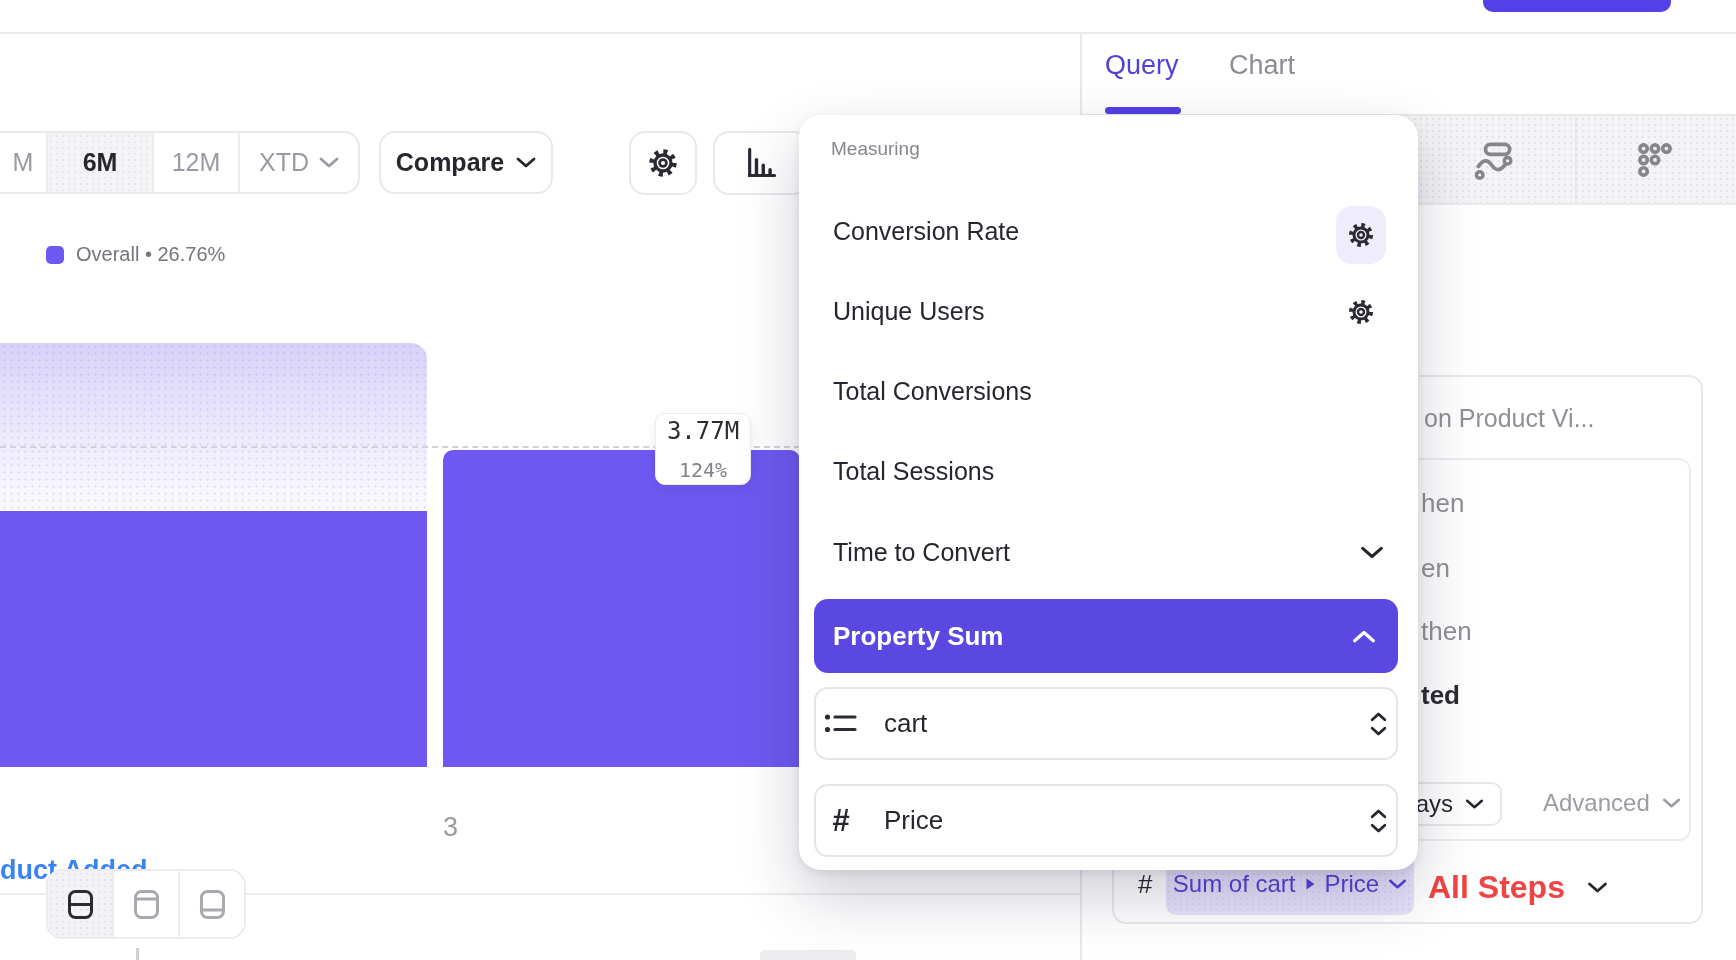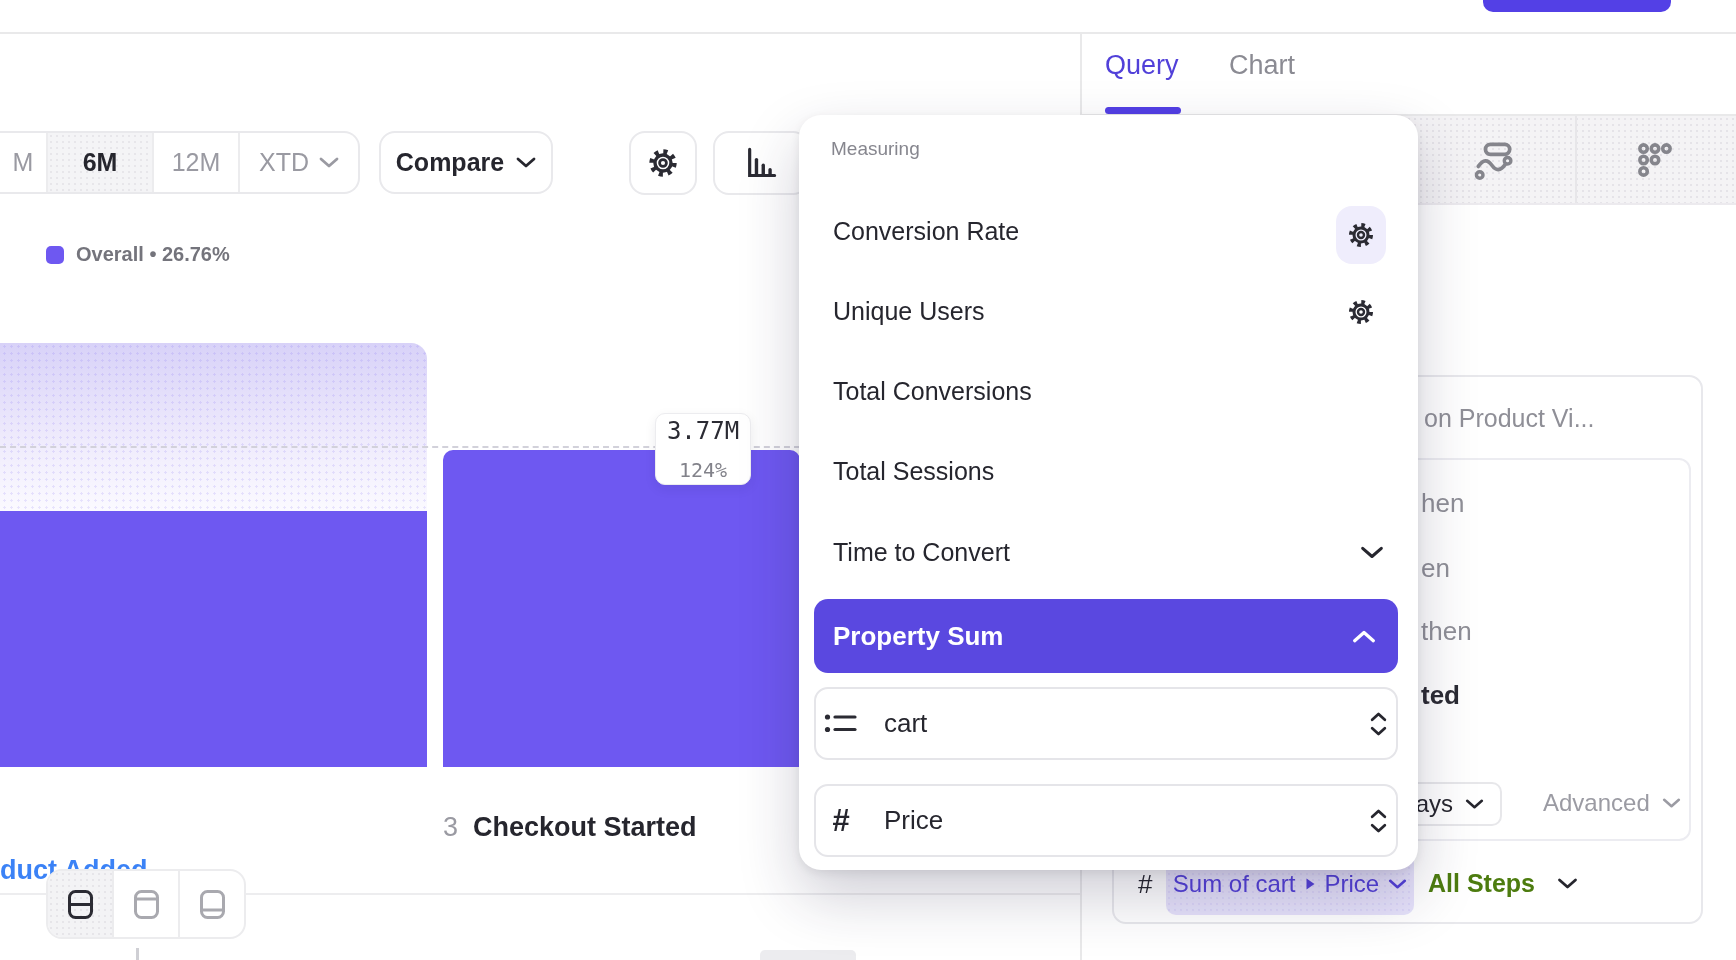--- a/index.html
+++ b/index.html
@@ -18,21 +18,21 @@
        border-left:2px solid #ececee;gap:10px;cursor:pointer;}
   .seg-cell:first-child{border-left:none;}
   .seg-cell.sel{background:#f4f4f6 radial-gradient(#e7e6ea 1px,transparent 1px);background-size:6px 6px;
        color:#26262e;font-weight:700;}
   .btn{display:flex;align-items:center;justify-content:center;gap:12px;border:2px solid #e9e9ec;
        border-radius:16px;background:#fff;box-sizing:border-box;font-size:25px;font-weight:600;color:#26262e;cursor:pointer;}
   .compare-btn{left:379px;top:131px;width:174px;height:63px;}
   .icon-btn{left:629px;top:131px;width:68px;height:64px;}
   .chart-type-btn{left:713px;top:131px;width:96px;height:64px;}
   
-  .legend{left:46px;top:243px;display:flex;align-items:center;gap:12px;font-weight:bold;}
+  .legend{left:46px;top:243px;display:flex;align-items:center;gap:12px;}
   .legend-swatch{width:18px;height:18px;border-radius:5px;background:#6e58f1;}
   .legend-label{font-size:20px;color:#74747c;}
   
   .ghost-bar{left:-20px;top:343px;width:447px;height:168px;border-radius:16px 16px 0 0;
      background:
        radial-gradient(rgba(110,88,241,.14) 1.2px,transparent 1.2px),
        linear-gradient(180deg,#d8d2f8 0%,#eeeafc 55%,#fbfaff 100%);
      background-size:7px 7px,auto;}
   .ref-dash{left:0;top:446px;width:800px;height:0;border-top:2px dashed #d2d1da;}
   .bar{background:#6e58f1;}
@@ -75,21 +75,21 @@
   .row-frag{left:1421px;font-size:26px;color:#8f8f97;margin-top:10px;}
   .row-frag.dark{color:#2b2b33;font-weight:600;}
   .window-btn{left:1352px;top:782px;width:150px;height:44px;border:2px solid #e7e7ea;border-radius:10px;
      display:flex;align-items:center;justify-content:flex-end;gap:12px;padding-right:16px;box-sizing:border-box;
      font-size:24px;color:#26262e;background:#fff;cursor:pointer;}
   .advanced{left:1543px;top:789px;display:flex;align-items:center;gap:12px;font-size:24px;color:#9b9ba3;cursor:pointer;}
   .hash-label{left:1138px;top:869px;font-size:26px;font-weight:500;color:#26262e;}
   .chip{left:1166px;top:853px;width:248px;height:62px;border-radius:10px;
      background:#e6e2fb radial-gradient(rgba(83,64,224,.07) 1px,transparent 1px);background-size:6px 6px;
      display:flex;align-items:center;justify-content:center;gap:9px;font-size:24px;font-weight:500;color:#5340d9;cursor:pointer;}
-  .all-steps{left:1428px;top:869px;display:flex;align-items:center;gap:22px;font-size:25px;font-weight:600;color:#4d7c0f;cursor:pointer;}
+  .all-steps{left:1428px;top:869px;display:flex;align-items:center;gap:22px;font-size:32px;font-weight:600;color:#ef4444;cursor:pointer;}
   
   .dropdown{left:799px;top:115px;width:619px;height:755px;background:#fff;border-radius:22px;z-index:50;
      box-shadow:0 26px 60px rgba(35,32,70,.22),0 3px 10px rgba(0,0,0,.08);}
   .dd-title{left:831px;top:138px;font-size:19px;font-weight:500;color:#86868e;z-index:51;}
   .dd-item{left:833px;font-size:25px;font-weight:500;color:#26262e;z-index:51;cursor:pointer;}
   .dd-gear-wrap{left:1336px;top:206px;width:50px;height:58px;border-radius:16px;background:#efedfc;
      display:flex;align-items:center;justify-content:center;z-index:51;cursor:pointer;}
   .dd-gear2{left:1347px;top:298px;z-index:51;cursor:pointer;}
   .dd-chev{left:1360px;top:546px;z-index:51;}
   .dd-selected{left:814px;top:599px;width:584px;height:74px;border-radius:14px;background:#5a48e0;z-index:51;
@@ -158,21 +158,20 @@
   <div class="abs bar bar-right"></div>
 
   <div class="abs tooltip tt-2">
     <div class="tt-val">3.77M</div>
     <div class="tt-pct">124%</div>
   </div>
 
   <div class="abs step-frag">duct Added</div>
   <div class="abs step3">
     <span class="step-num">3</span>
-    <span class="step-name">Checkout Started</span>
   </div>
 
   <div class="abs chart-hairline"></div>
 
   <div class="abs layout-toggle">
     <div class="lt-cell sel">
       <svg width="27" height="31" viewBox="0 0 27 31">
         <rect x="2.5" y="2.5" width="22" height="26" rx="6" fill="none" stroke="#2b2b33" stroke-width="3"></rect>
         <line x1="2.5" y1="15.5" x2="24.5" y2="15.5" stroke="#2b2b33" stroke-width="3"></line>
       </svg>

